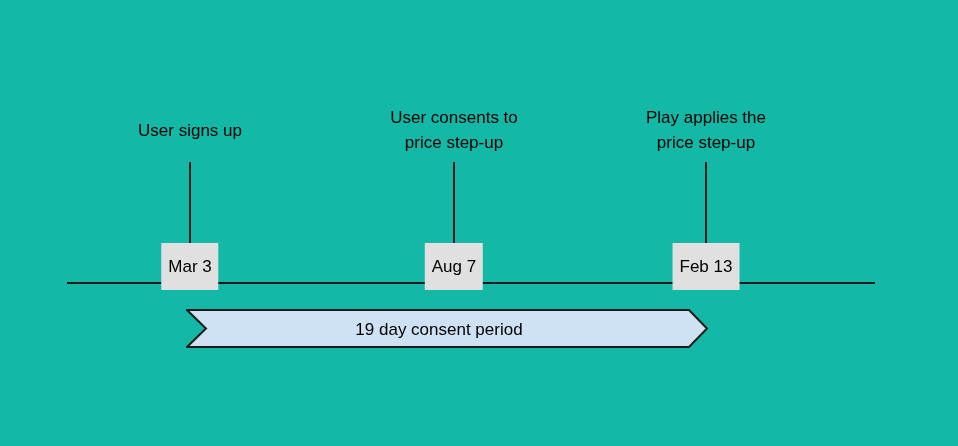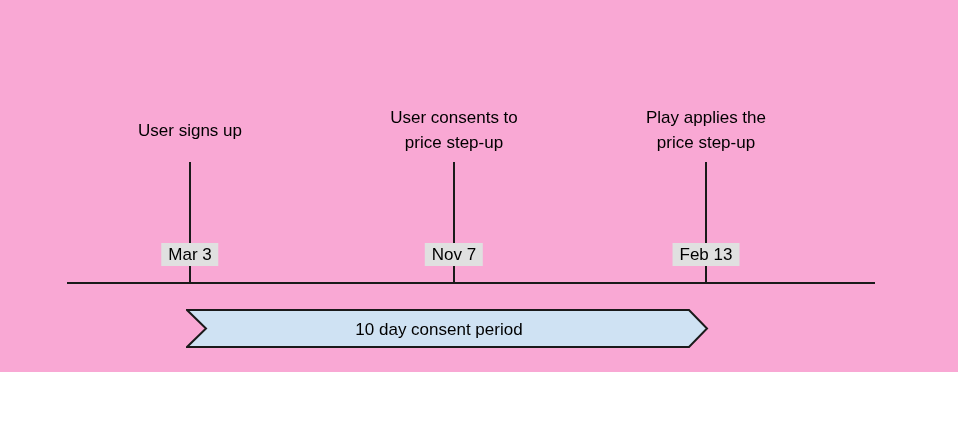--- a/index.html
+++ b/index.html
@@ -3,22 +3,22 @@
 <meta charset="utf-8">
 <style>
   html, body {
     margin: 0;
     padding: 0;
     background: #ffffff;
   }
   .canvas {
     position: relative;
     width: 958px;
-    height: 372px;
-    background: #f9a8d4;
+    height: 446px;
+    background: #14b8a6;
     font-family: "Liberation Sans", sans-serif;
     color: #000000;
     overflow: hidden;
   }
   .axis {
     position: absolute;
     left: 67px;
     top: 282px;
     width: 808px;
     height: 2px;
@@ -48,21 +48,21 @@
     width: 2px;
     height: 121px;
     background: #1a1a1a;
   }
   .date-badge {
     position: absolute;
     left: 0;
     top: 243px;
     transform: translateX(-50%);
     background: #e0e0e0;
-    padding: 0 7px;
+    padding: 12px 7px;
     font-size: 17px;
     line-height: 23px;
     white-space: nowrap;
   }
   .event-1 { left: 190px; }
   .event-2 { left: 454px; }
   .event-3 { left: 706px; }
   .banner-svg {
     position: absolute;
     left: 186px;
@@ -92,28 +92,28 @@
   <div class="event event-1">
     <div class="event-label">User signs up</div>
     <div class="tick"></div>
     <div class="date-badge">Mar 3</div>
   </div>
 
   <div class="event event-2">
     <div class="event-label">User consents to
 price step-up</div>
     <div class="tick"></div>
-    <div class="date-badge">Nov 7</div>
+    <div class="date-badge">Aug 7</div>
   </div>
 
   <div class="event event-3">
     <div class="event-label">Play applies the
 price step-up</div>
     <div class="tick"></div>
     <div class="date-badge">Feb 13</div>
   </div>
 
   <svg class="banner-svg" viewBox="0 0 523 40">
     <polygon points="1,1 503,1 521,19.5 503,38 1,38 20,19.5" stroke-width="2" stroke-linejoin="miter" stroke="#1a1a1a" fill="#cfe2f3"></polygon>
   </svg>
-  <div class="banner-label">10 day consent period</div>
+  <div class="banner-label">19 day consent period</div>
 
 </div>
 
 </body></html>

